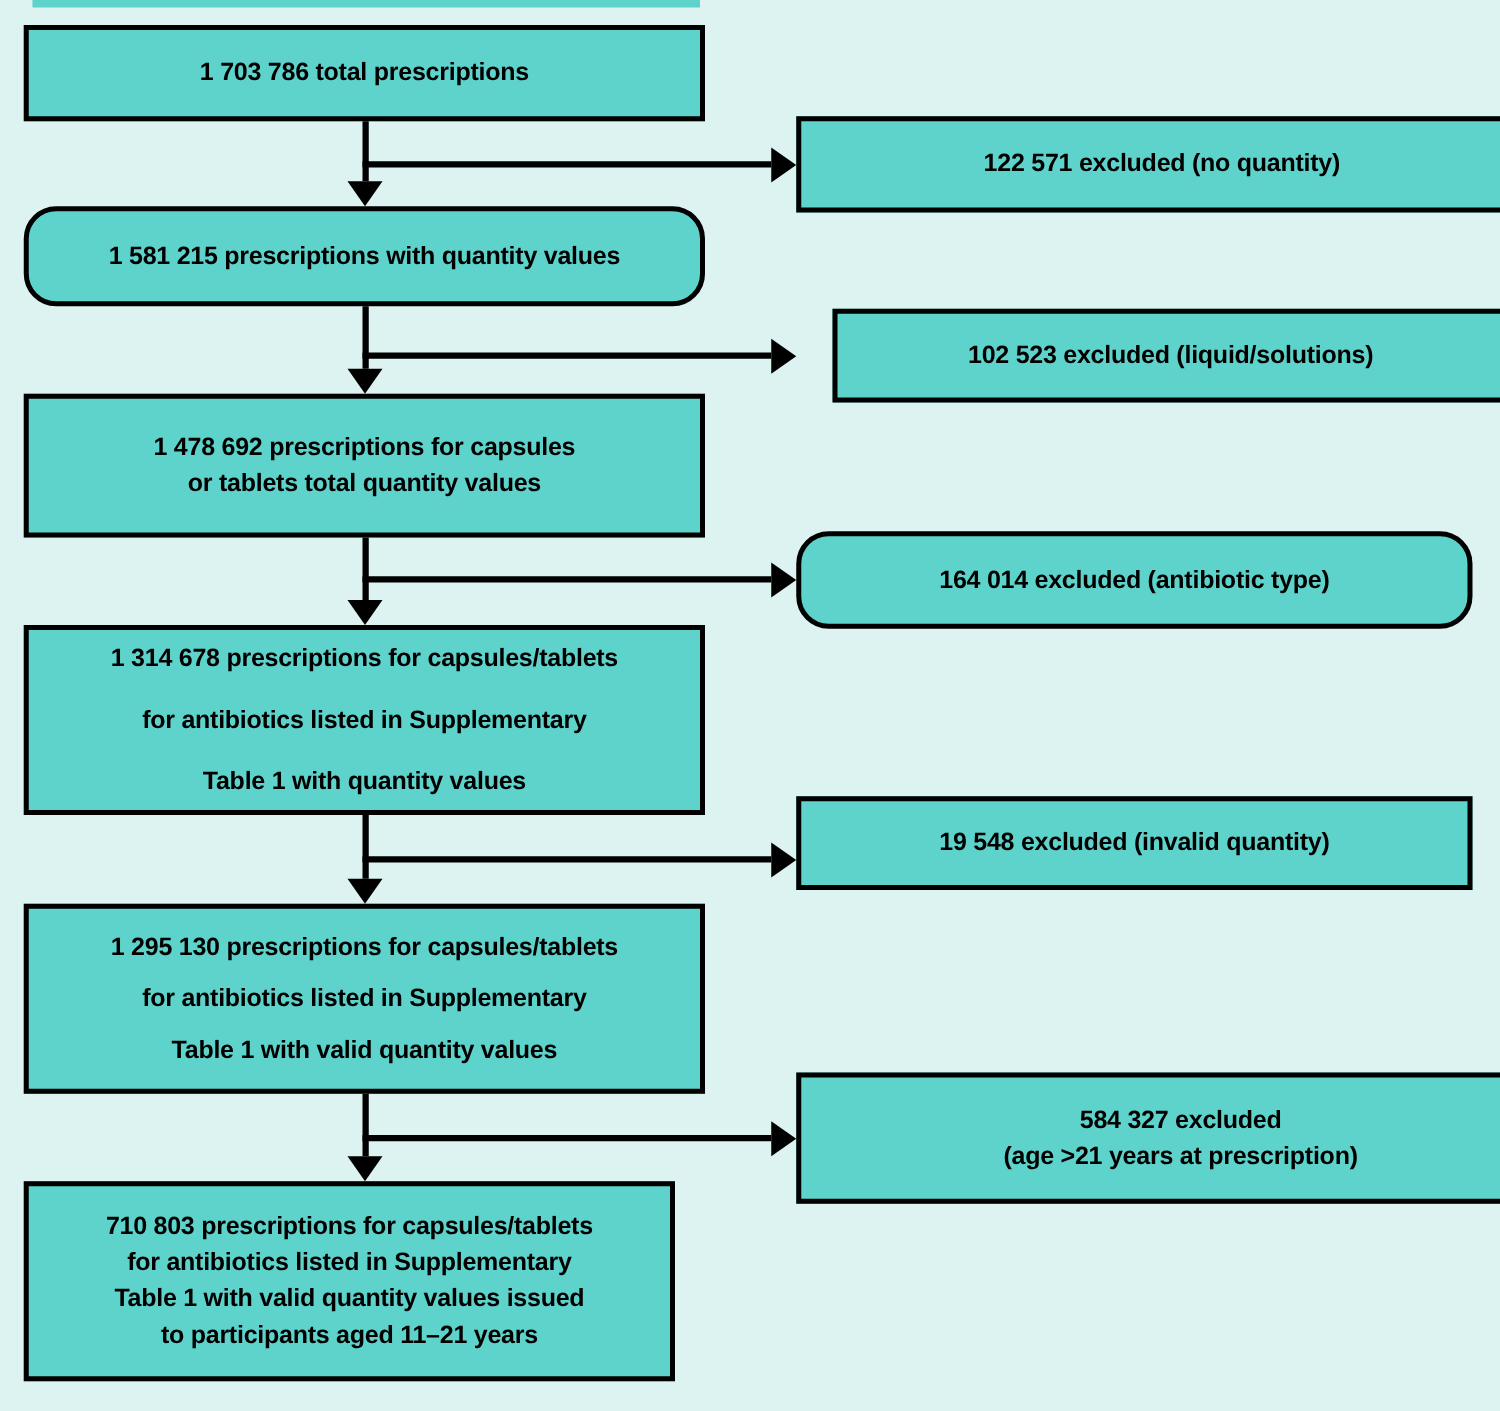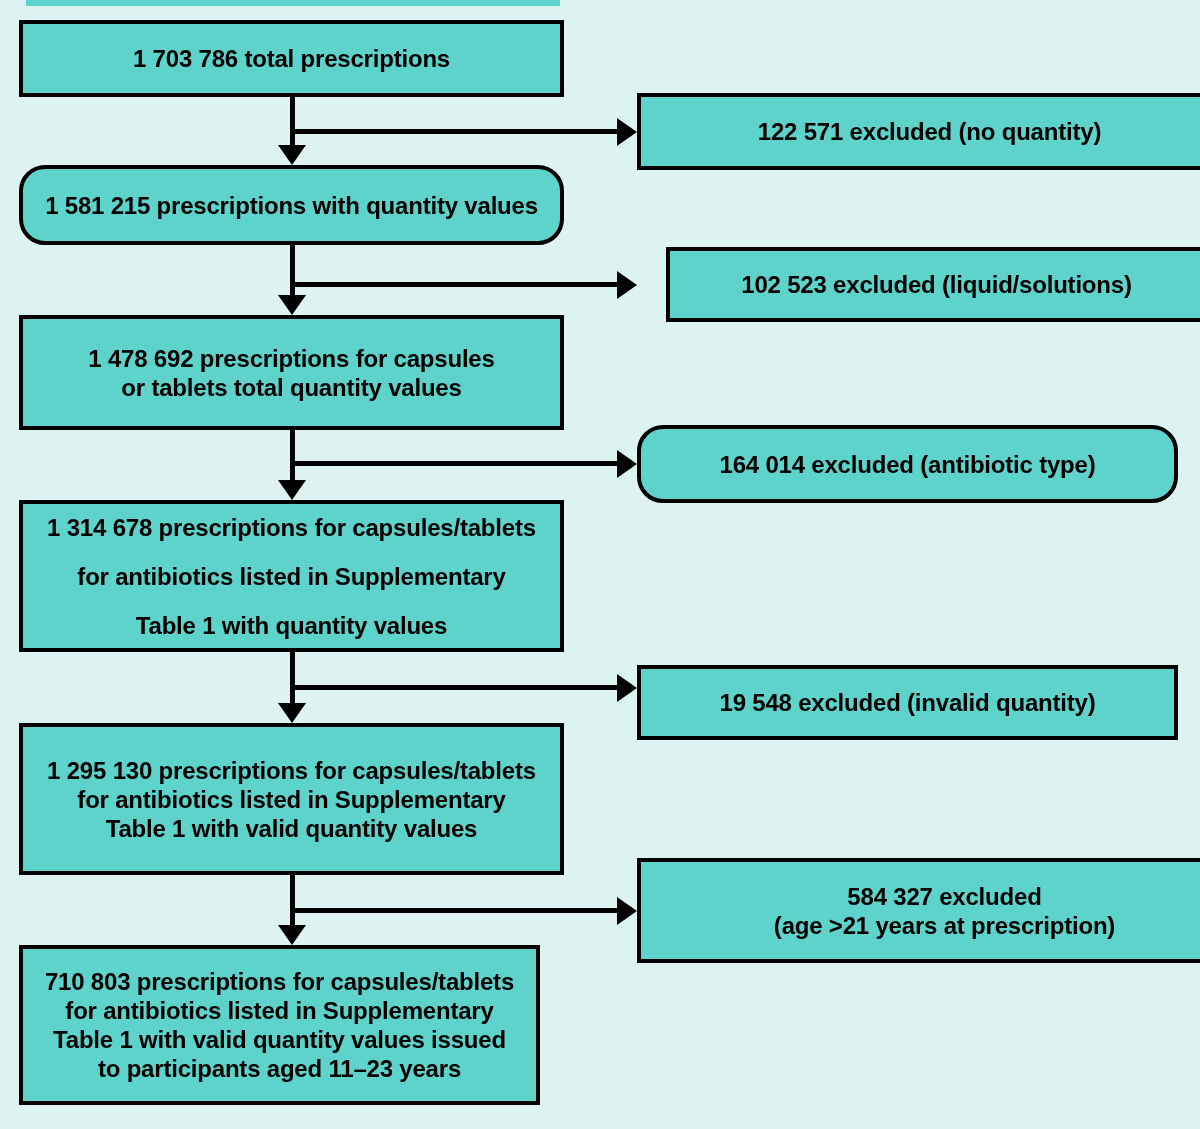--- a/index.html
+++ b/index.html
@@ -18,38 +18,38 @@
   }
   .box{
     position:absolute;
     background:var(--fill);
     border:4px solid var(--line);
     box-sizing:border-box;
     display:flex;flex-direction:column;
     justify-content:center;align-items:center;
     text-align:center;
     font-weight:700;
-    font-size:24px;
+    font-size:20px;
     line-height:29px;
     letter-spacing:-0.2px;
     color:var(--text);
     padding:2px 10px;
   }
   
   .L1{left:19px;top:20px;width:545px;height:77px;}
   .L2{left:19px;top:165px;width:545px;height:80px;border-radius:26px;}
   .L3{left:19px;top:315px;width:545px;height:115px;}
   .L4{left:19px;top:500px;width:545px;height:152px;gap:20px;}
-  .L5{left:19px;top:723px;width:545px;height:152px;}
+  .L5{left:19px;top:723px;width:545px;height:152px;gap:12px;}
   .L6{left:19px;top:945px;width:521px;height:160px;}
   
   .R1{left:637px;top:93px;width:585px;height:77px;}
   .R2{left:637px;top:247px;width:541px;height:75px;margin-left:29px;}
   .R3{left:637px;top:425px;width:541px;height:78px;border-radius:26px;}
-  .R4{left:637px;top:665px;width:541px;height:75px;}
+  .R4{left:637px;top:637px;width:541px;height:75px;}
   .R5{left:637px;top:858px;width:615px;height:105px;}
   
   .vline{position:absolute;width:5px;background:var(--line);}
   .hline{position:absolute;height:5px;background:var(--line);}
   .arr-down{position:absolute;width:0;height:0;
     border-left:14px solid transparent;border-right:14px solid transparent;
     border-top:20px solid var(--line);}
   .arr-right{position:absolute;width:0;height:0;
     border-top:14px solid transparent;border-bottom:14px solid transparent;
     border-left:20px solid var(--line);}
@@ -95,21 +95,21 @@
   <div class="box L5">
     <div>1 295 130 prescriptions for capsules/tablets</div>
     <div>for antibiotics listed in Supplementary</div>
     <div>Table 1 with valid quantity values</div>
   </div>
 
   <div class="box L6">
     <div>710 803 prescriptions for capsules/tablets</div>
     <div>for antibiotics listed in Supplementary</div>
     <div>Table 1 with valid quantity values issued</div>
-    <div>to participants aged 11–23 years</div>
+    <div>to participants aged 11–21 years</div>
   </div>
 
   <div class="box R1">
     <div>122 571 excluded (no quantity)</div>
   </div>
 
   <div class="box R2">
     <div>102 523 excluded (liquid/solutions)</div>
   </div>
 

